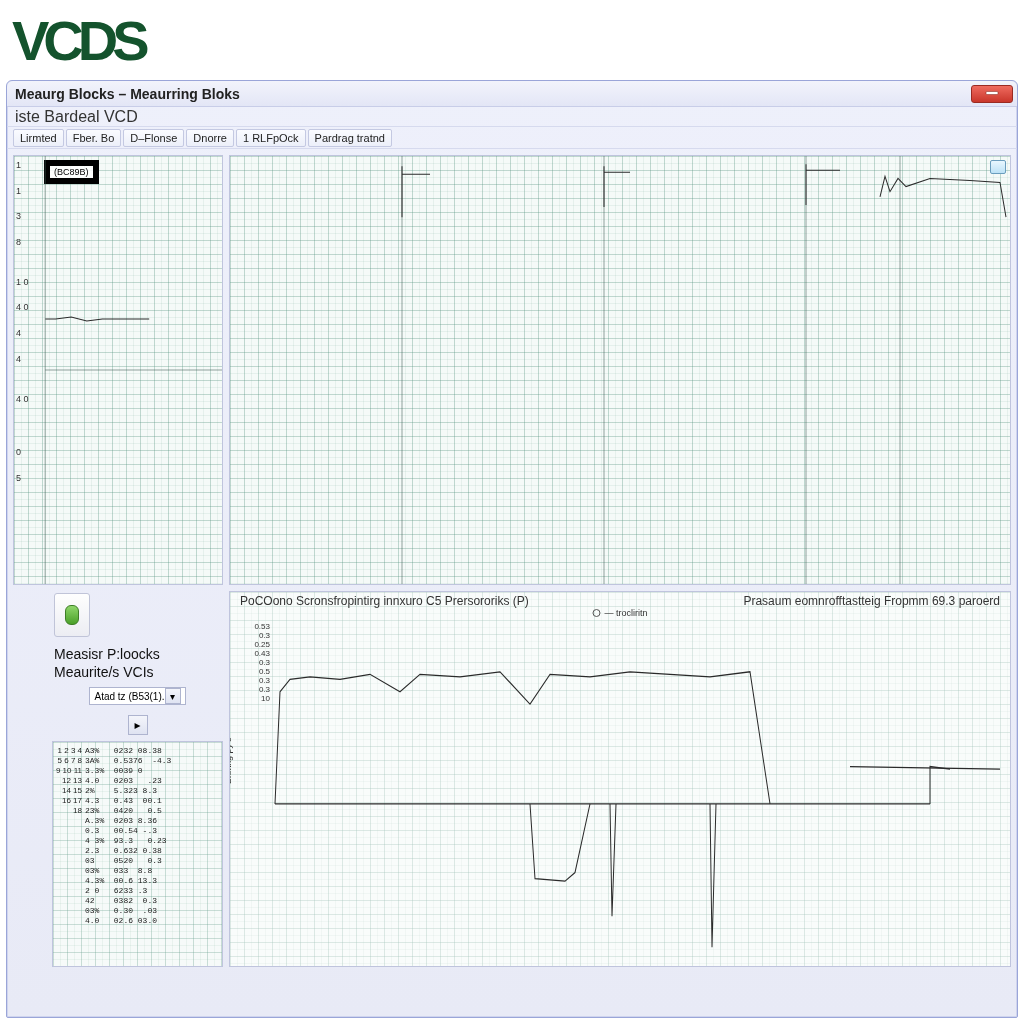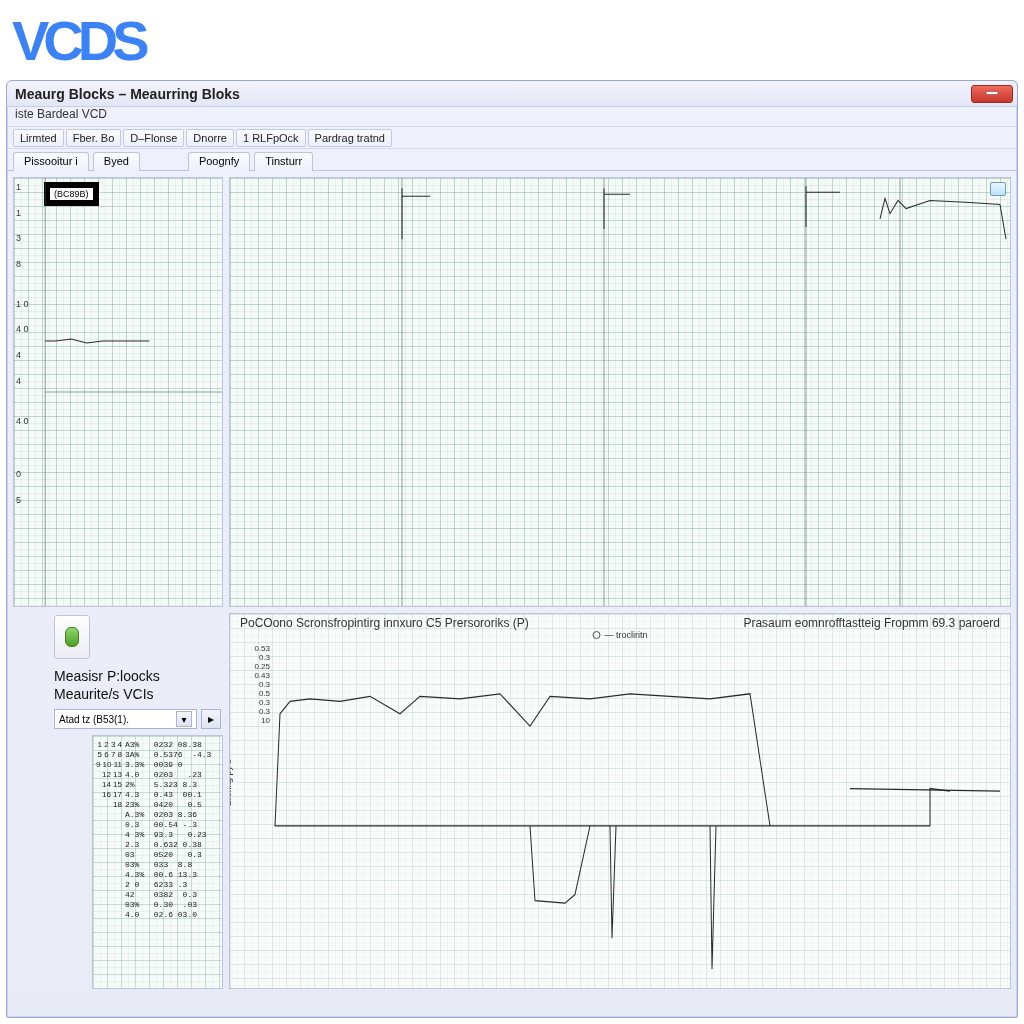--- a/index.html
+++ b/index.html
@@ -12,21 +12,21 @@
   overflow: hidden;
 }
 .logo {
   position: absolute;
   top: 8px;
   left: 12px;
   font-family: Arial, sans-serif;
   font-weight: 900;
   font-size: 56px;
   letter-spacing: -2px;
-  color: #3b82f6;
+  color: #14532d;
 }
 .logo .kern { letter-spacing: -6px; }
 
 .window {
   position: absolute;
   top: 80px;
   left: 6px;
   width: 1012px;
   height: 938px;
   background: linear-gradient(#eef0fb, #e8eaf6);
@@ -52,24 +52,24 @@
   border: 1px solid #9a2a22;
   border-radius: 3px;
   display: flex; align-items: center; justify-content: center;
   color: #fff; font-size: 10px;
 }
 .close-btn svg { width: 18px; height: 10px; }
 
 .subbar {
   height: 20px;
   padding: 0 8px;
-  font-size: 12px;
+  font-size: 16px;
   color: #333;
   border-bottom: 1px solid #d6daee;
-  display: flex; align-items: flex-start;
+  display: flex; align-items: flex-end;
 }
 .toolbar1, .toolbar2 {
   height: 22px;
   padding: 0 6px;
   border-bottom: 1px solid #d6daee;
   display: flex;
   align-items: center;
   gap: 2px;
 }
 .tbtn {
@@ -162,37 +162,36 @@
   width: 36px; height: 44px;
   background: linear-gradient(#fefefe,#ecedf3);
   border: 1px solid #c0c4d8;
   border-radius: 3px;
   display: flex; align-items: center; justify-content: center;
   margin: 2px 0 2px 2px;
 }
 .record-dot { width: 14px; height: 20px; background: linear-gradient(#8fd66b,#4aa028); border-radius: 6px; border: 1px solid #3e7e27; }
 
 .section-titles { font-size: 14px; color: #111; padding: 2px 0 0 2px; line-height: 1.3; }
-.dd-row { display: flex; align-items: flex-end; gap: 4px; padding: 2px; }
+.dd-row { display: flex; align-items: center; gap: 10px; padding: 2px; flex-direction: column; }
 .dd {
   flex: 1; height: 20px;
   background: #fff; border: 1px solid #aeb4cf;
   display: flex; align-items: center; justify-content: space-between;
   padding: 0 4px; font-size: 10px;
 }
 .dd .chev { width: 16px; height: 16px; background: linear-gradient(#f4f5fb,#dfe3f2); border: 1px solid #aeb4cf; display:flex;align-items:center;justify-content:center; }
 .sqbtn { width: 20px; height: 20px; background: linear-gradient(#f4f5fb,#dfe3f2); border: 1px solid #aeb4cf; display:flex;align-items:center;justify-content:center; }
 
 .data-list {
   flex: 1;
   position: relative;
   border: 1px solid #bfc4dd;
   background: #fff;
   overflow: hidden;
-  margin-left: 40px;
 }
 .data-list .graph-grid { opacity: 0.85; }
 .data-cols {
   position: absolute; inset: 0;
   display: grid;
   grid-template-columns: 30px 1fr;
   font-size: 8px; color: #222;
   padding: 4px 2px;
   line-height: 1.25;
 }
@@ -247,27 +246,20 @@
 
   <div class="toolbar1">
     <span class="tbtn">Lirmted</span>
     <span class="tbtn">Fber. Bo</span>
     <span class="tbtn">D–Flonse</span>
     <span class="tbtn">Dnorre</span>
     <span class="tbtn">1  RLFpOck</span>
     <span class="tbtn">Pardrag tratnd</span>
   </div>
 
-  <div class="tabstrip">
-    <span class="tab">Pissooitur i</span>
-    <span class="tab">Byed</span>
-    <span style="width:40px"></span>
-    <span class="tab">Poognfy</span>
-    <span class="tab">Tinsturr</span>
-  </div>
 
   <div class="content">
 
     <div class="panel top-left">
       <div class="graph-grid"></div>
       <div class="axis-labels" id="tl-ticks">
           <span>1</span>
           <span>1</span>
           <span>3</span>
           <span>8</span>

